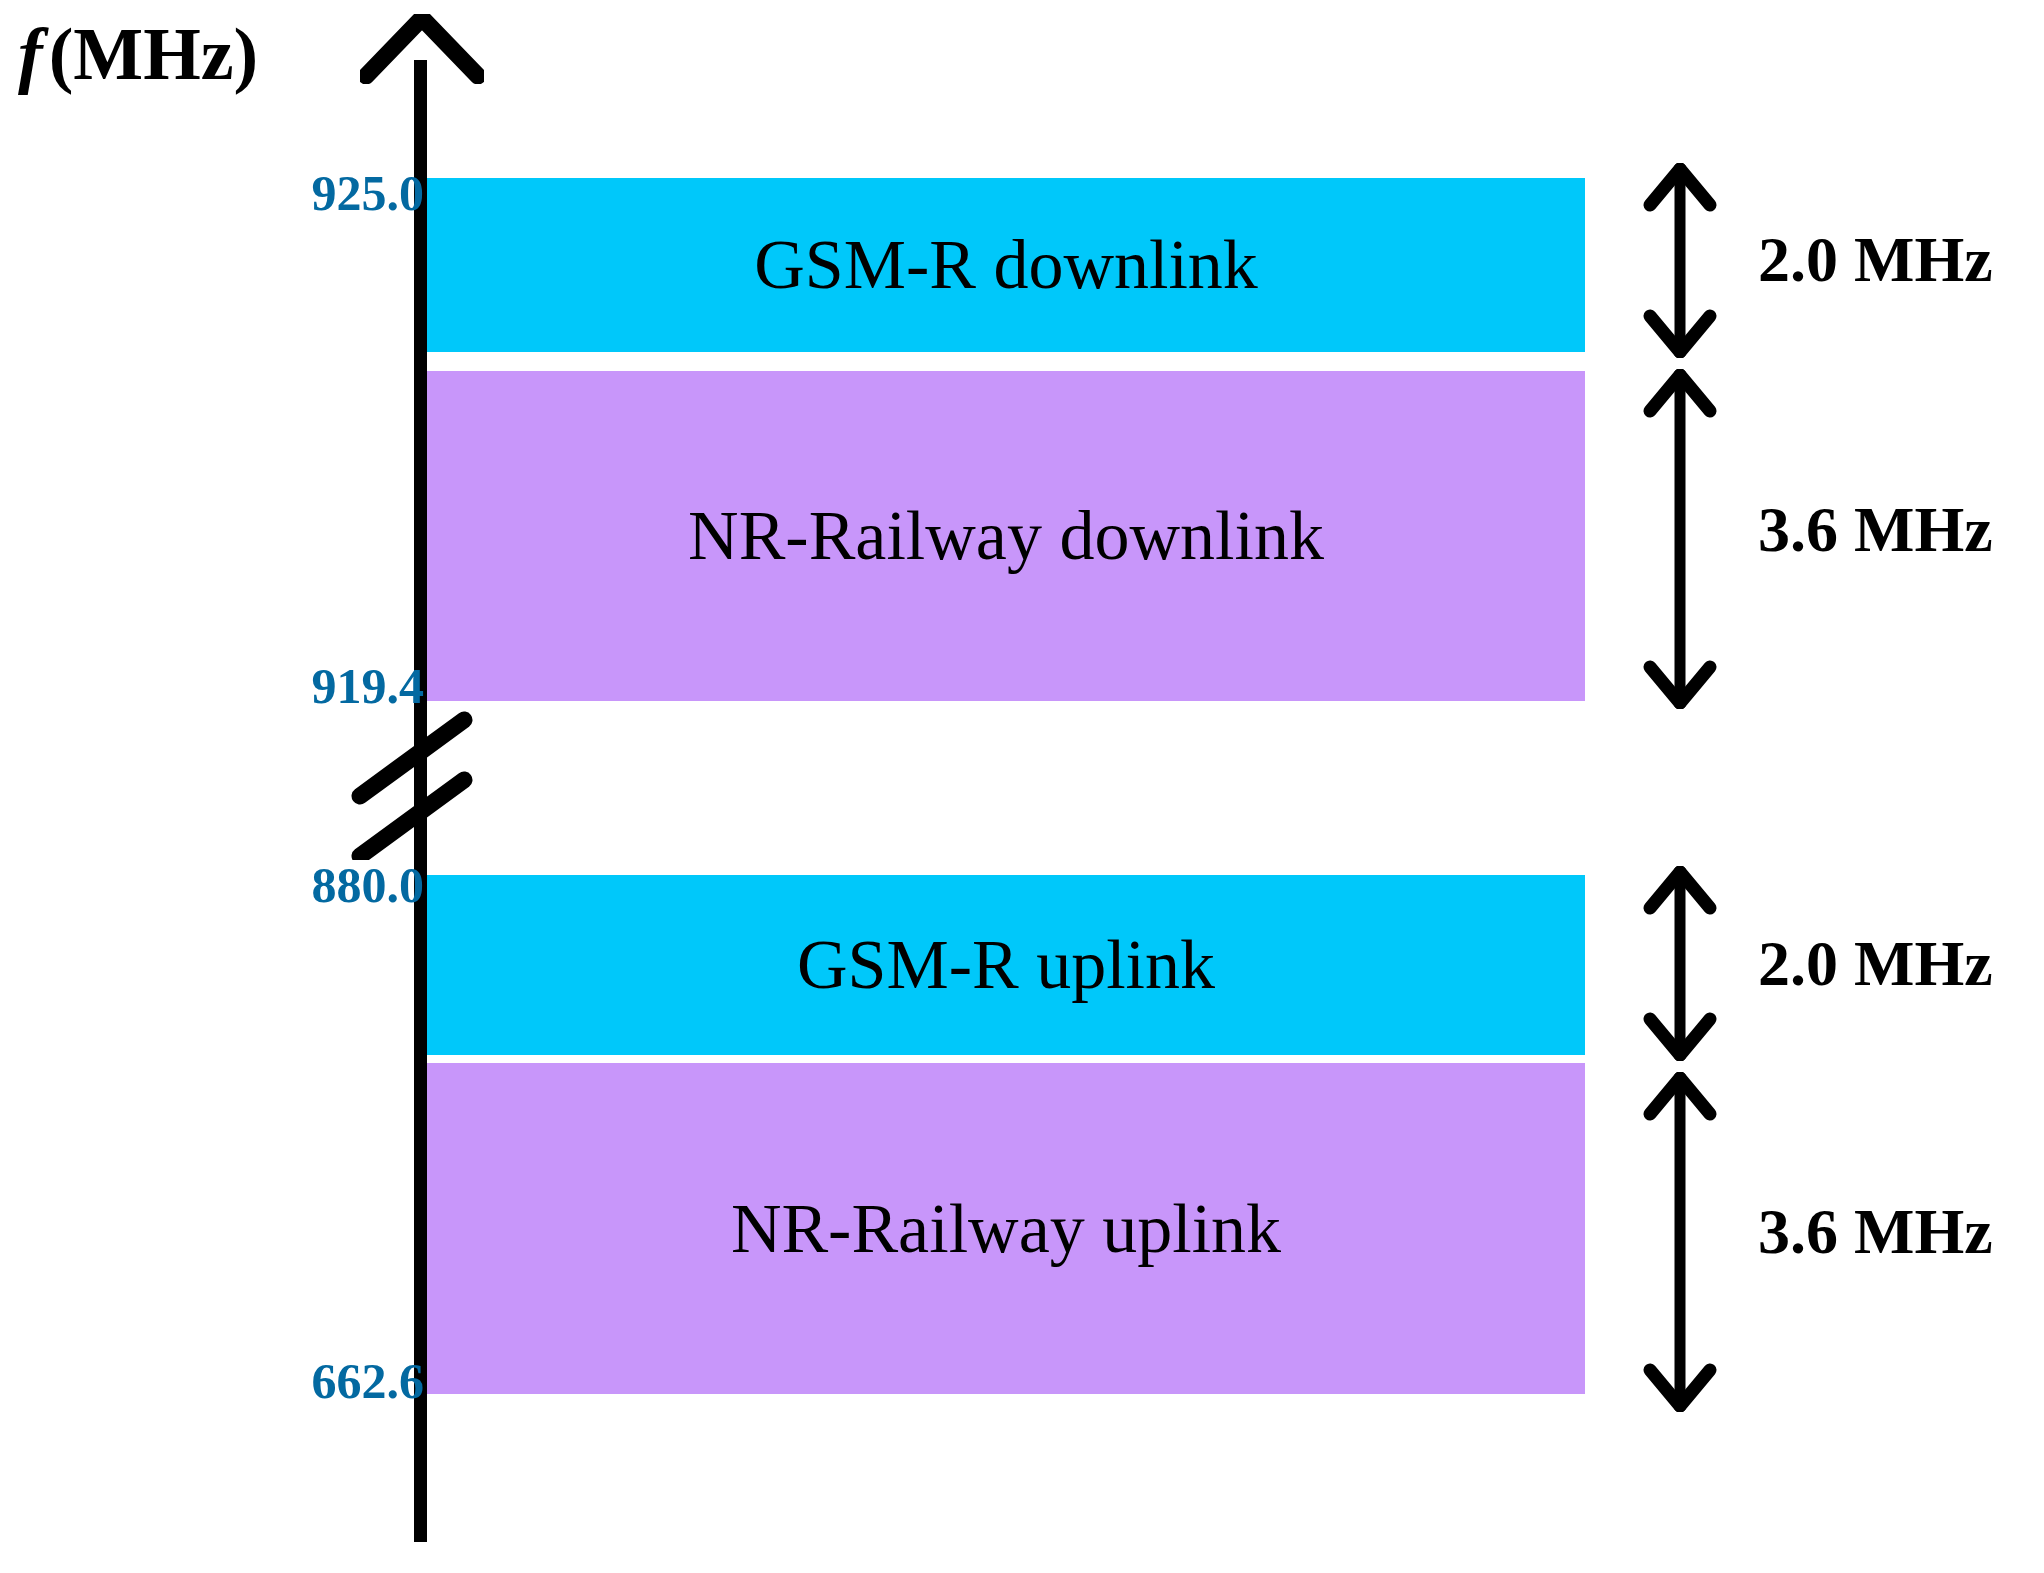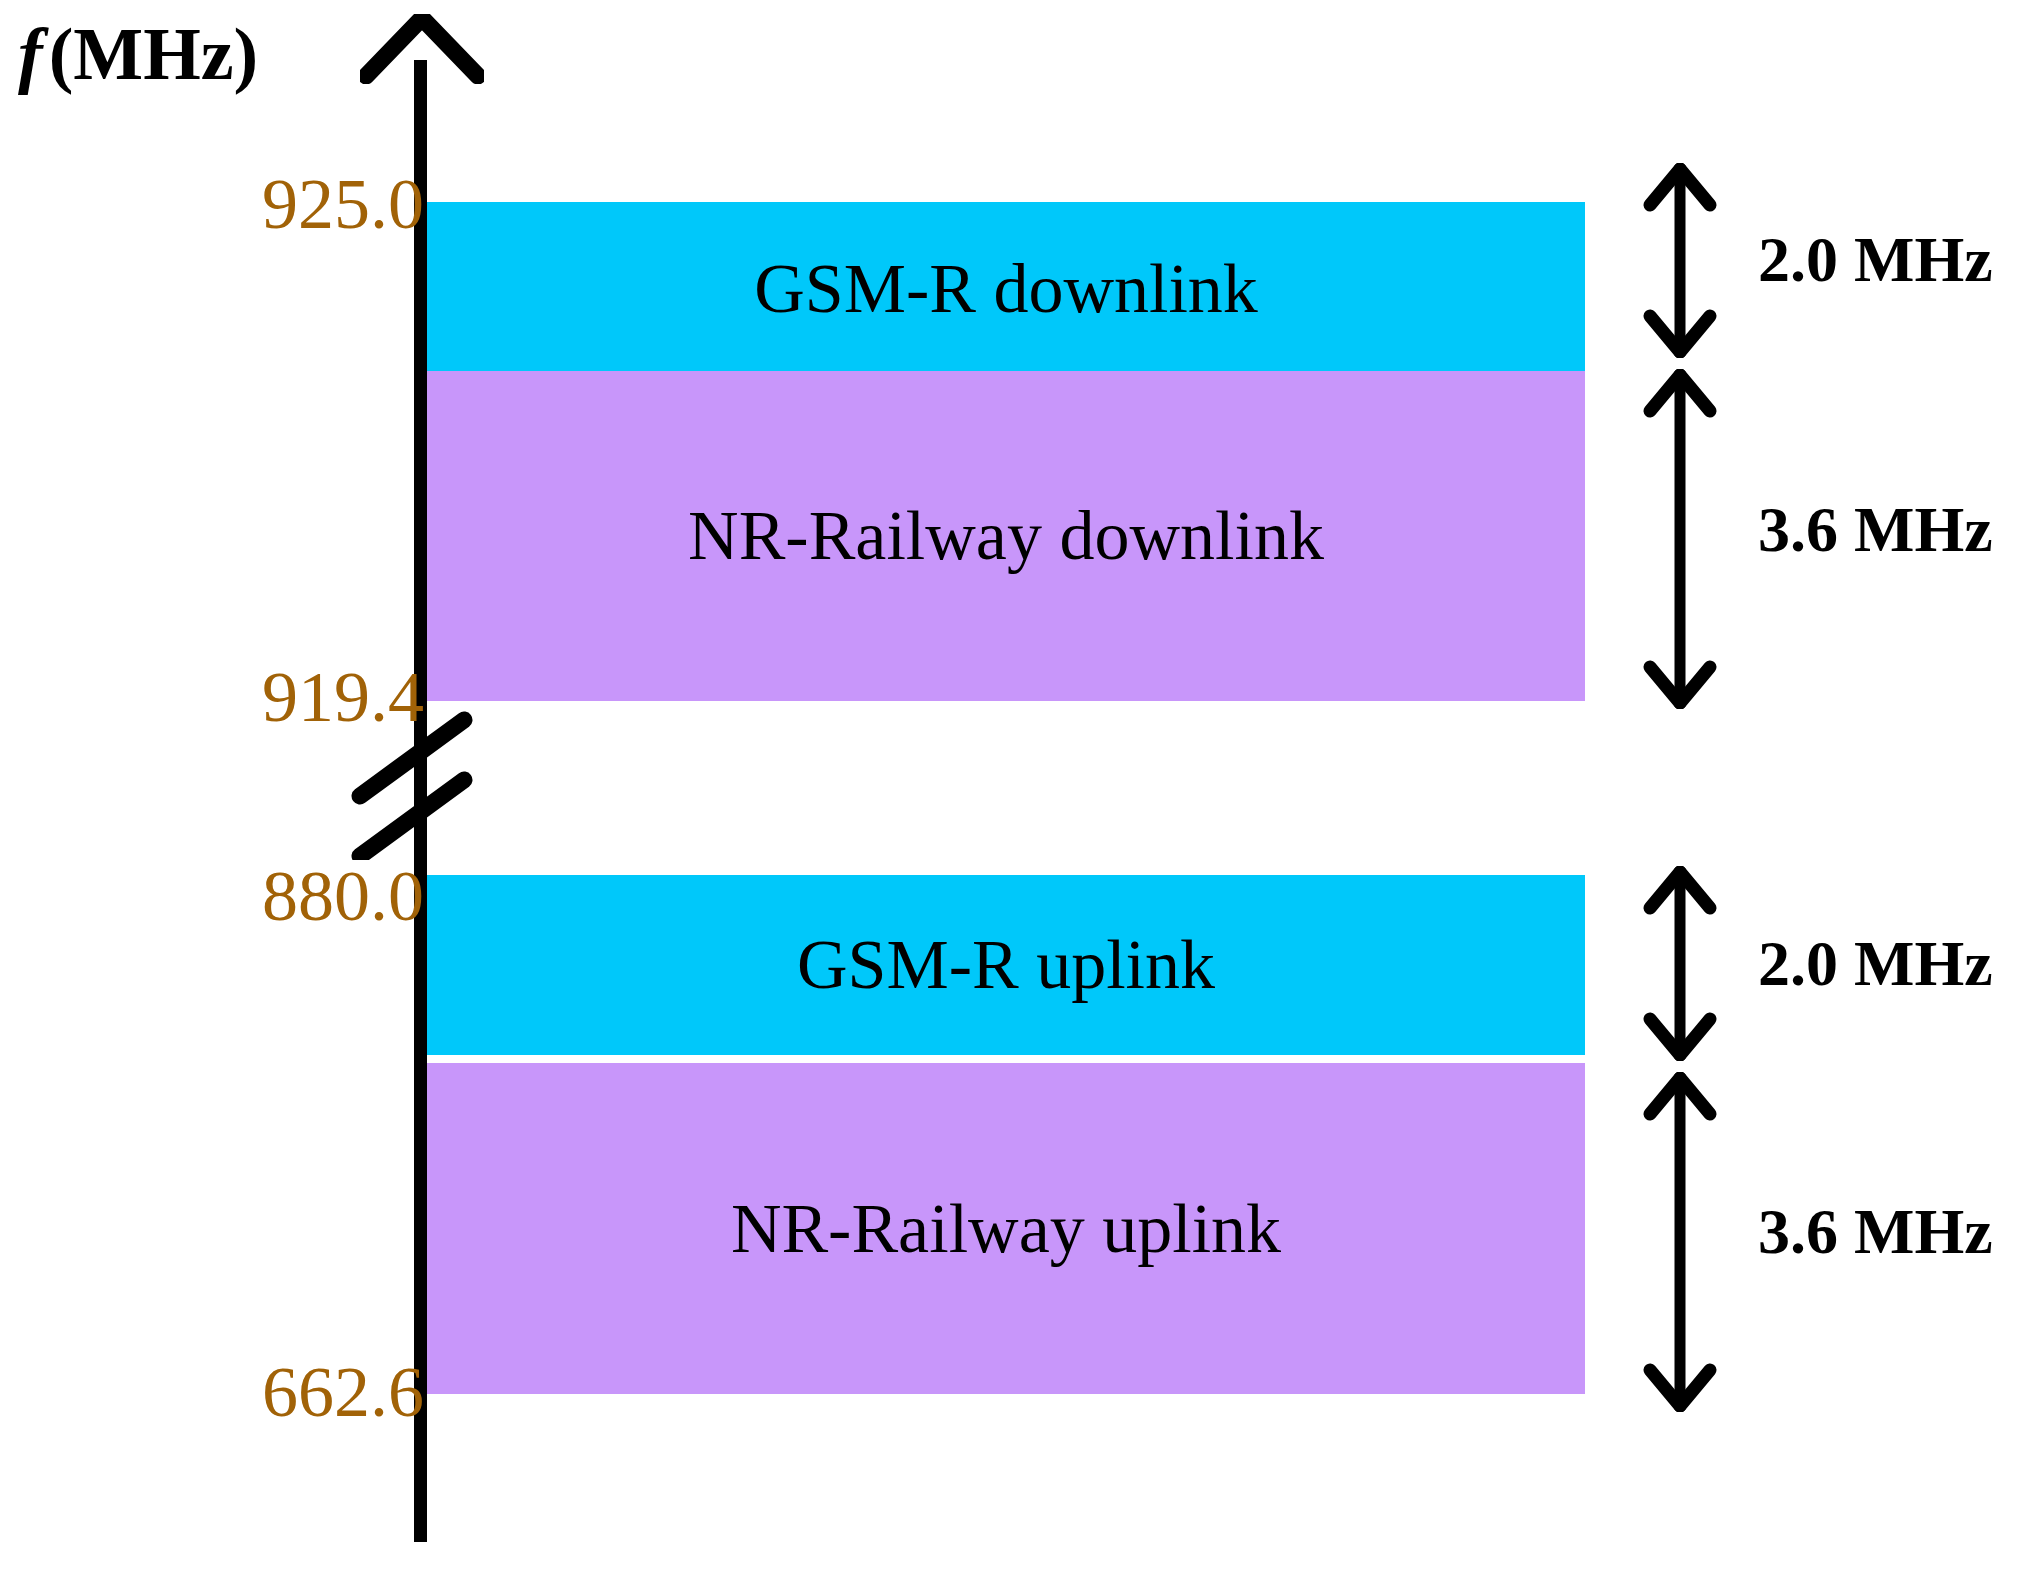--- a/index.html
+++ b/index.html
@@ -58,23 +58,23 @@
     top: 700px;
     width: 200px;
     height: 160px;
   }
   .axis-break svg { display: block; }
 
   
   .tick-label {
     position: absolute;
     right: 1644px;            
-    font-size: 72px;
-    font-weight: normal;
-    color: #a16207;
+    font-size: 50px;
+    font-weight: bold;
+    color: #0369a1;
     white-space: nowrap;
     text-align: right;
     line-height: 1;
   }
 
   
   .band {
     position: absolute;
     left: 427px;
     width: 1158px;
@@ -130,21 +130,21 @@
       <line x1="20" y1="96" x2="124" y2="20" stroke="#000" stroke-width="17" stroke-linecap="round"></line>
       <line x1="20" y1="156" x2="124" y2="80" stroke="#000" stroke-width="17" stroke-linecap="round"></line>
     </svg>
   </div>
 
   <div class="tick-label" style="top:168px;">925.0</div>
   <div class="tick-label" style="top:661px;">919.4</div>
   <div class="tick-label" style="top:860px;margin-left:16px;">880.0</div>
   <div class="tick-label" style="top:1356px;">662.6</div>
 
-  <div class="band" style="top:202px; height:174px; background:#00c8fa;">
+  <div class="band" style="top:178px; height:174px; background:#00c8fa;">
     <span class="band-label">GSM-R downlink</span>
   </div>
 
   <div class="band" style="top:371px; height:330px; background:#c896fa;justify-content:center;">
     <span class="band-label">NR-Railway downlink</span>
   </div>
 
   <div class="band" style="top:875px; height:180px; background:#00c8fa;">
     <span class="band-label">GSM-R uplink</span>
   </div>

